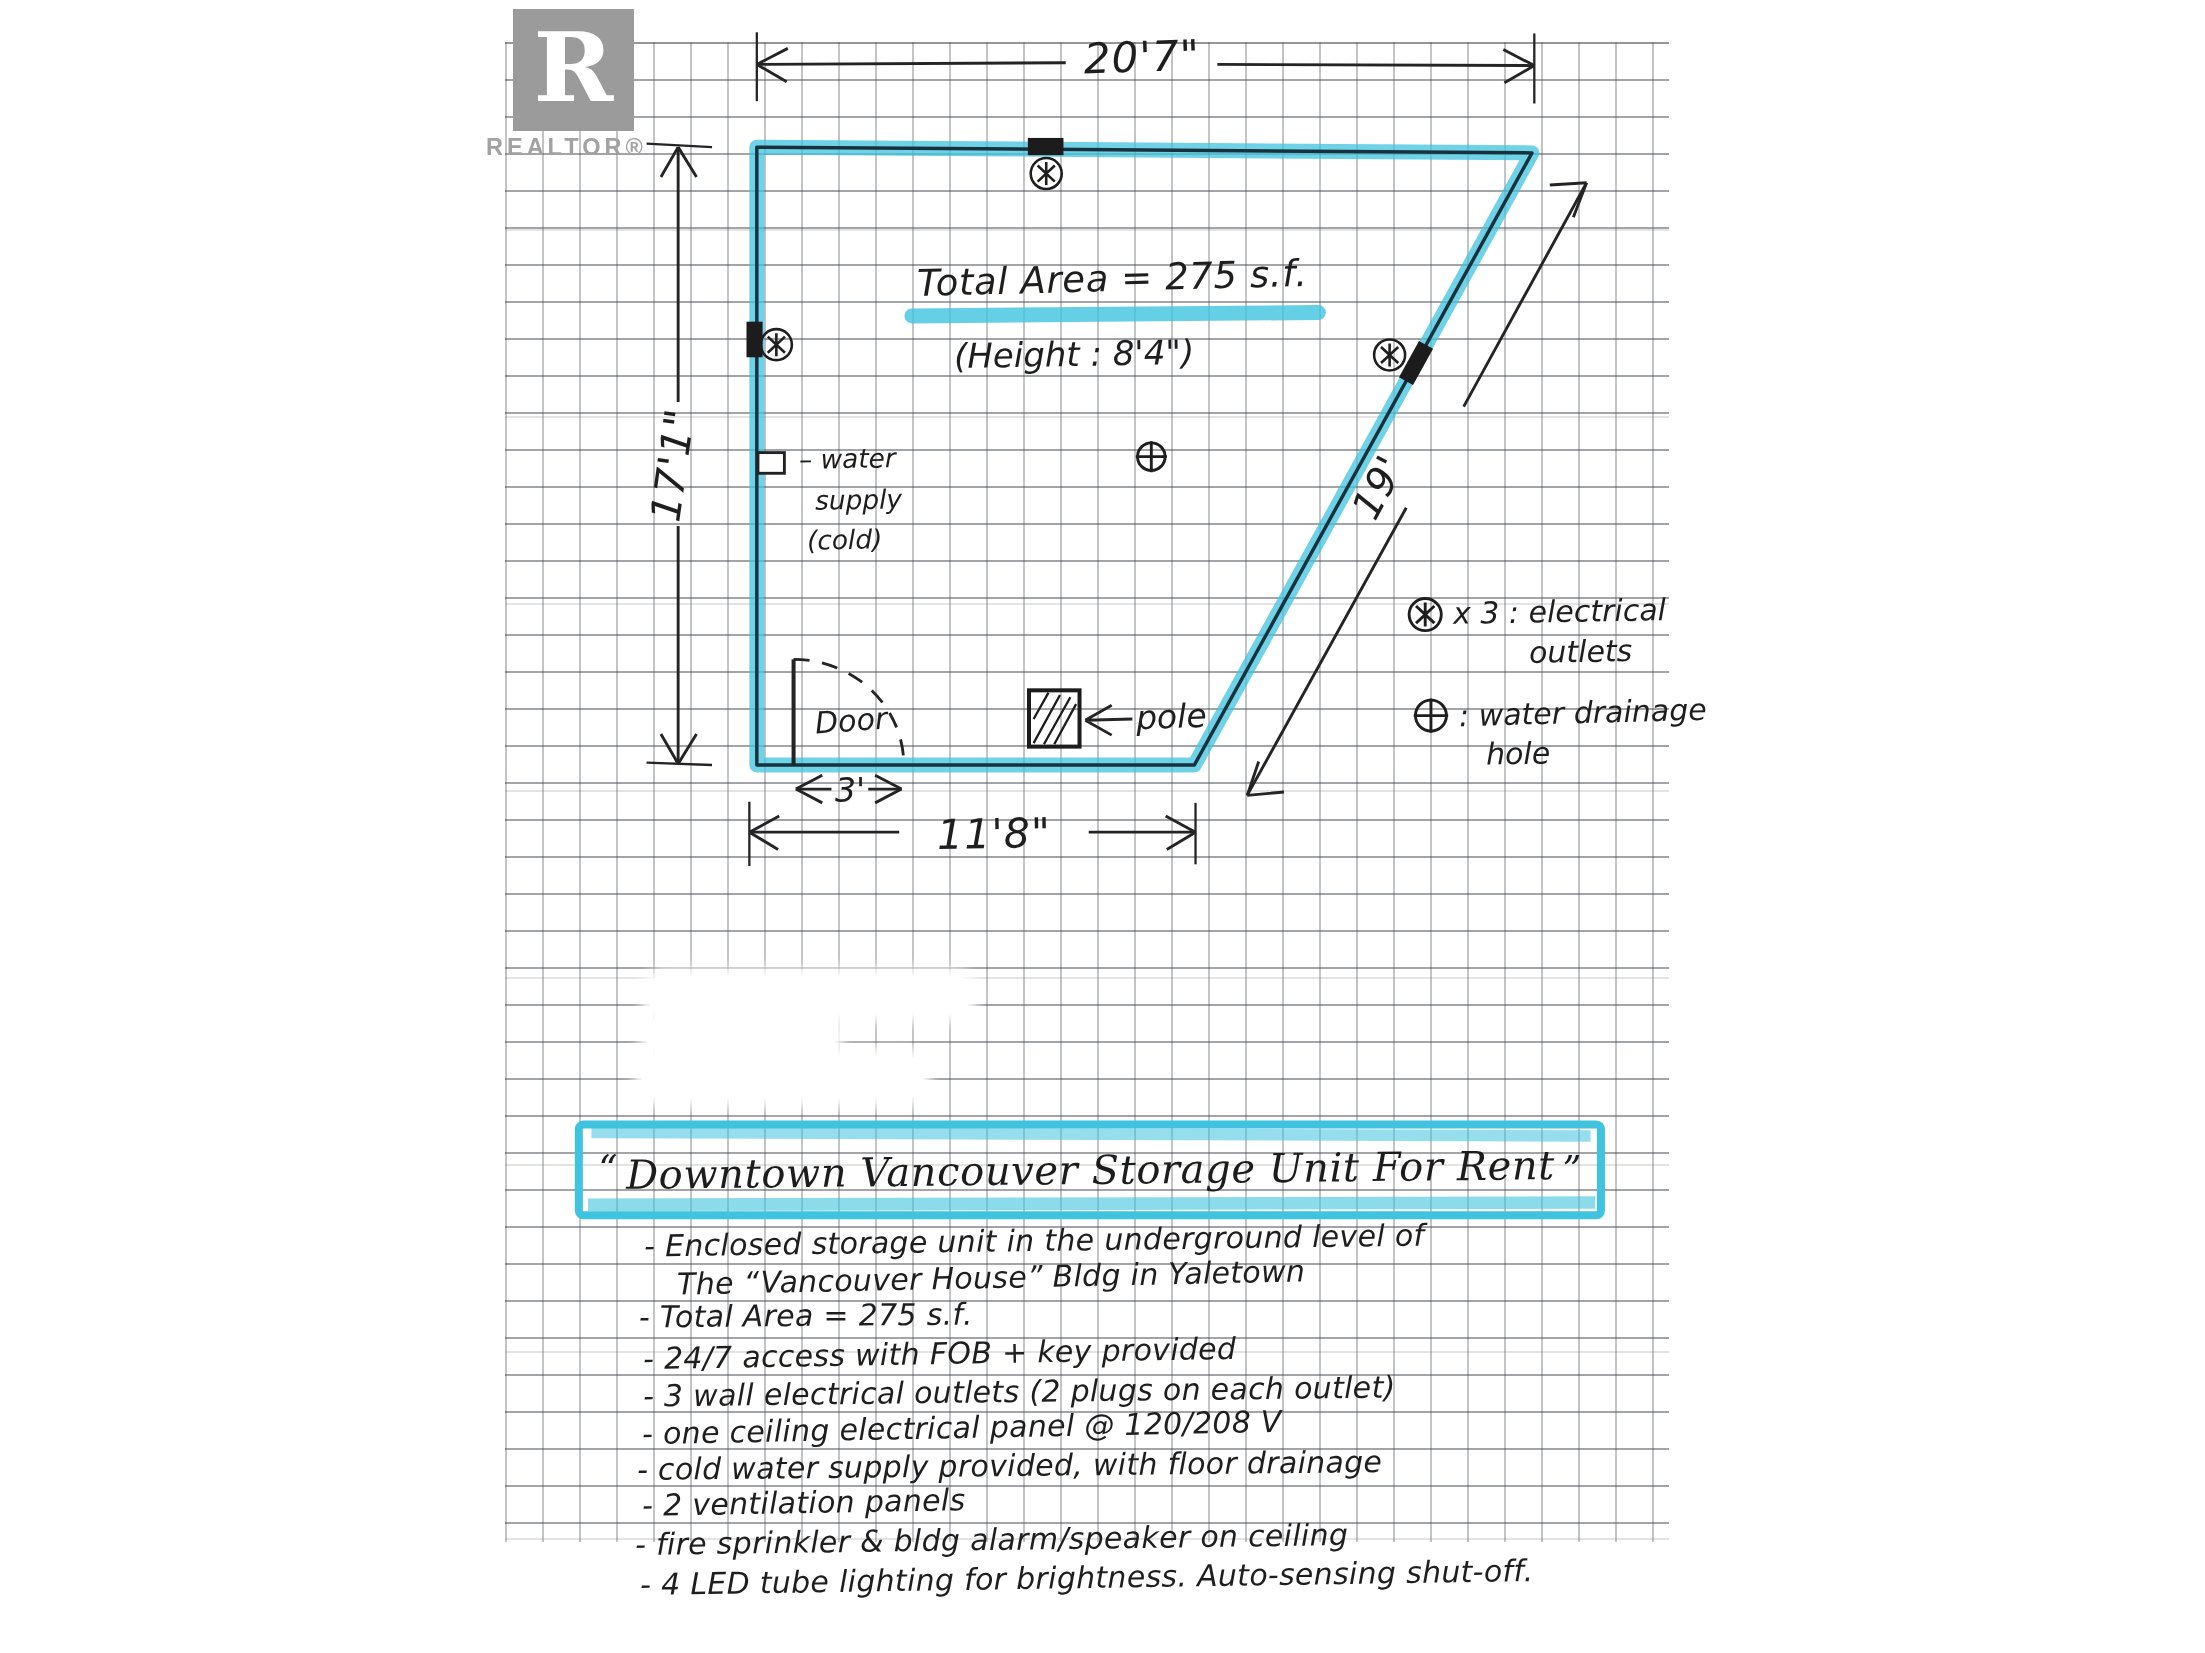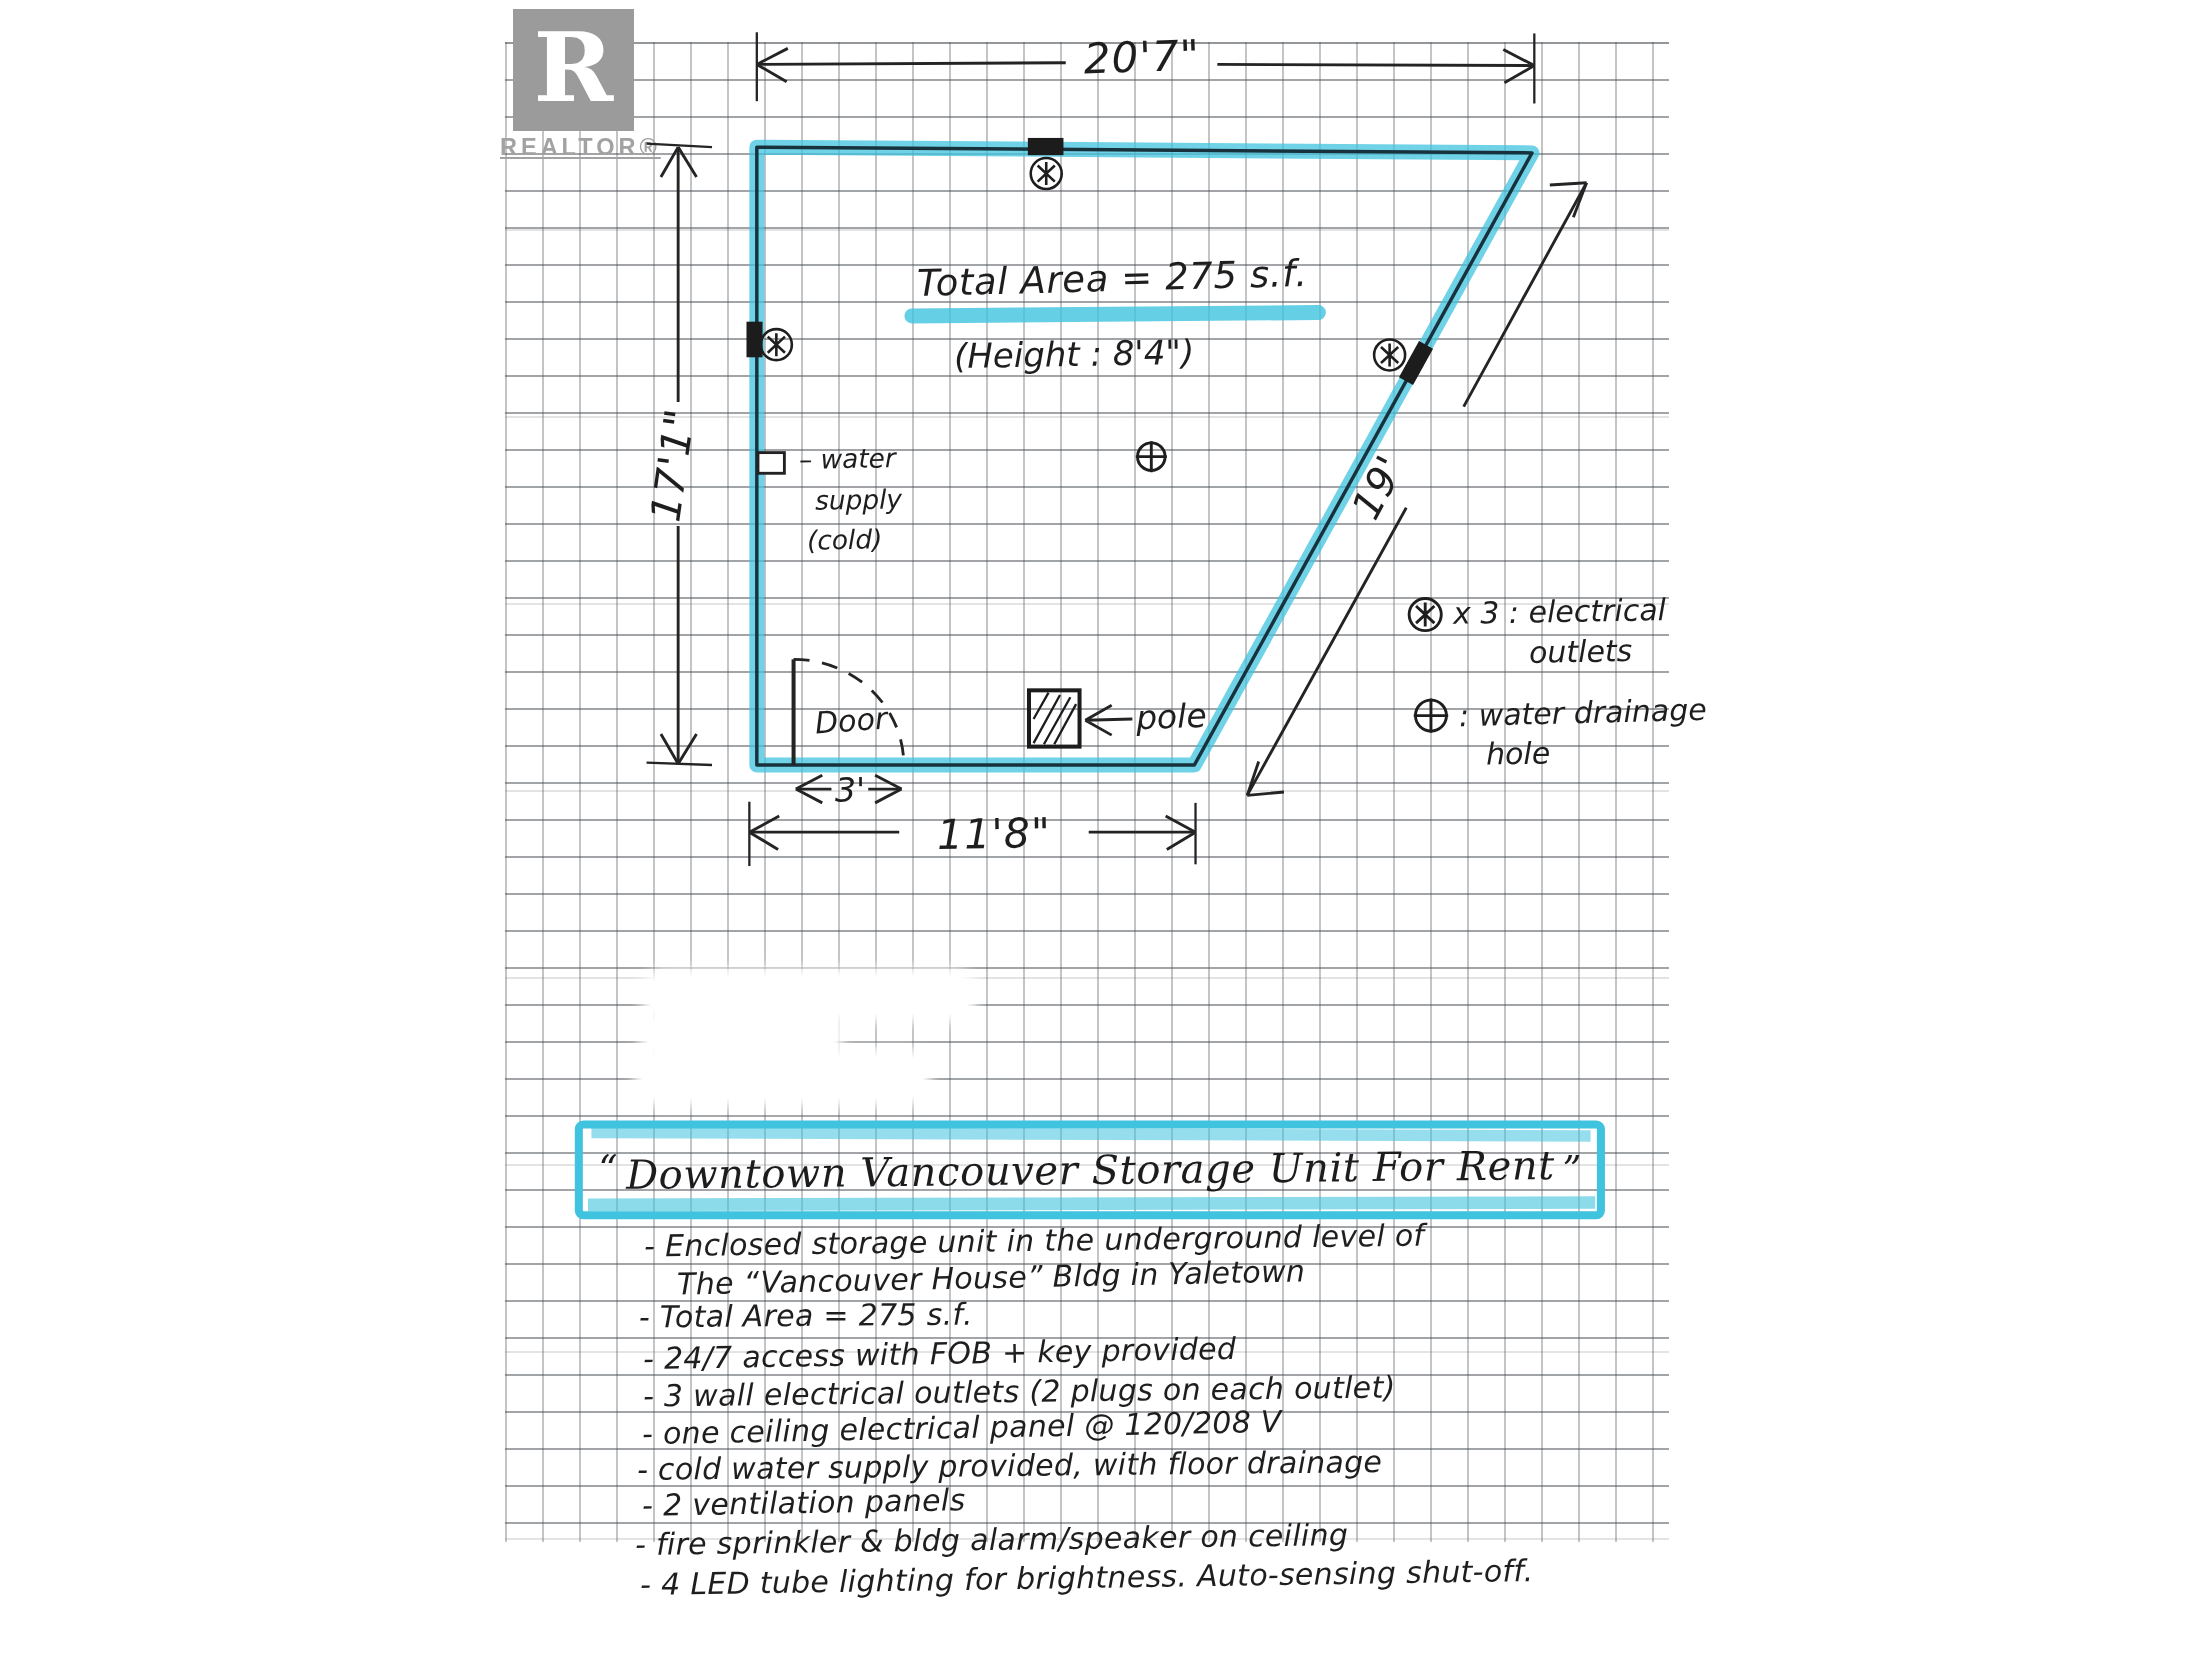--- a/index.html
+++ b/index.html
@@ -15,22 +15,22 @@
   svg.overlay{position:absolute;left:0;top:0;}
   .hw{position:absolute;color:#1e1e1e;font-style:italic;white-space:nowrap;}
   .dimlabel{font-size:41px;letter-spacing:1.1px;}
   .center{transform:translate(-50%,-50%);}
   .blob{position:absolute;background:#ffffff;border-radius:17px;box-shadow:0 0 11.5px 8px #ffffff;}
   
   .logo-box{position:absolute;left:513px;top:8.6px;width:121px;height:122px;background:#9b9b9b;
             display:flex;align-items:center;justify-content:center;}
   .logo-r{color:#ffffff;font-family:"DejaVu Serif",serif;font-weight:bold;font-size:96px;
           line-height:1;transform:translateY(-2.3px);}
-  .logo-label{position:absolute;left:500px;top:134px;color:#a2a2a2;font-size:23.5px;
-              letter-spacing:4px;font-weight:600;font-family:"Liberation Sans",sans-serif;text-decoration:underline;}
+  .logo-label{position:absolute;left:486px;top:134px;color:#a2a2a2;font-size:23.5px;
+              letter-spacing:4px;font-weight:600;font-family:"Liberation Sans",sans-serif;}
   
   .title-row{position:absolute;left:579px;top:1124px;width:1022px;height:91px;
              display:flex;align-items:center;justify-content:space-between;padding:0 19.5px;
              box-sizing:border-box;font-family:"DejaVu Serif",serif;font-style:italic;
              color:#1c1c1c;}
   .title-main{font-size:40px;letter-spacing:0.6px;transform:rotate(-0.6deg);}
   .title-quote{font-size:37px;}
   .feature{font-size:30px;letter-spacing:0.3px;}
 </style>
 </head>

